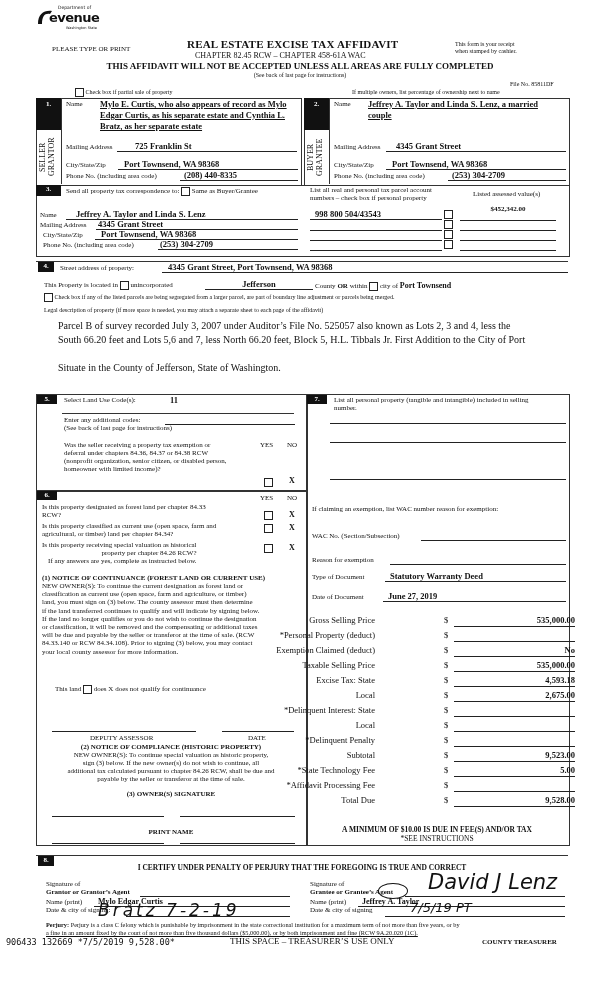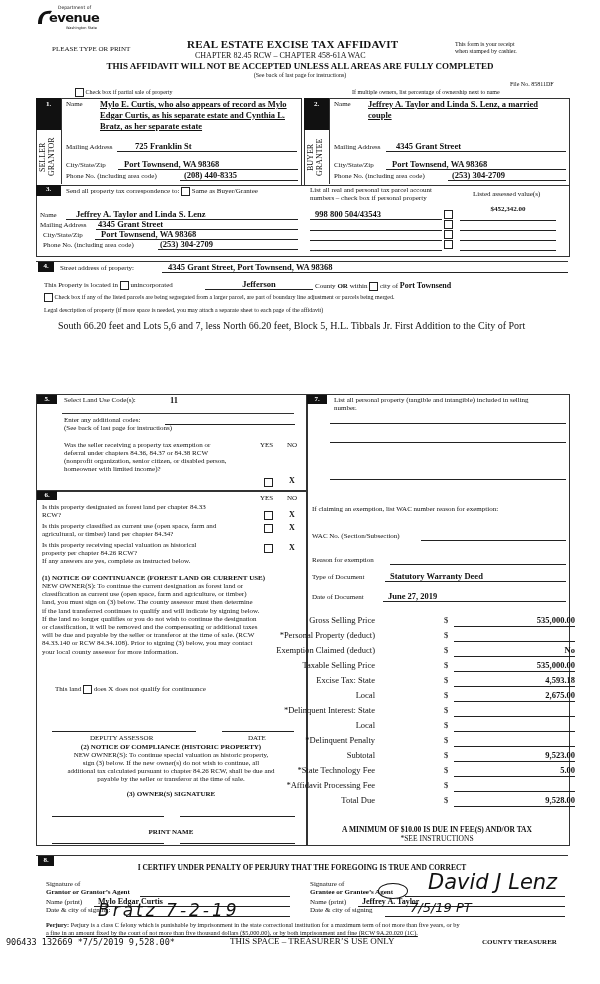--- a/index.html
+++ b/index.html
@@ -140,22 +140,24 @@
   <span class="box"></span>
   <span>city of</span>
   <b style="font-size:8px;">Port Townsend</b>
 </div>
 <div class="abs xs" style="left:44px;top:293px;">
   <span class="box"></span>
   <span>Check box if any of the listed parcels are being segregated from a larger parcel, are part of boundary line adjustment or parcels being merged.</span>
 </div>
 <div class="abs xs" style="left:44px;top:306px;">Legal description of property (if more space is needed, you may attach a separate sheet to each page of the affidavit)</div>
 <div class="abs" style="left:58px;top:319px;font-size:10px;line-height:14px;">
+  <div>Parcel B of survey recorded July 3, 2007 under Auditor’s File No. 525057 also known as Lots 2, 3 and 4, less the</div>
   <div>South 66.20 feet and Lots 5,6 and 7, less North 66.20 feet, Block 5,  H.L. Tibbals Jr. First Addition to the City of Port</div>
   <div style="height:14px;"></div>
+  <div>Situate in the County of Jefferson, State of Washington.</div>
 </div>
 
 <div class="frame" style="left:36px;top:394px;width:270px;height:96px;"></div>
 <div class="secnum" style="left:37px;top:395px;width:20px;height:9px;">5.</div>
 <div class="abs lbl" style="left:64px;top:396px;">Select Land Use Code(s):</div>
 <div class="abs val" style="left:170px;top:395px;">11</div>
 <div class="abs" style="left:62px;top:413px;width:232px;height:1px;background:#333;"></div>
 <div class="abs lbl" style="left:64px;top:416px;">Enter any additional codes:</div>
 <div class="abs line" style="left:165px;top:414px;width:130px;height:10px;"></div>
 <div class="abs lbl" style="left:64px;top:424px;">(See back of last page for instructions)</div>
@@ -182,21 +184,21 @@
 <span class="abs box" style="left:264px;top:511px;"></span>
 <div class="abs b" style="left:289px;top:510px;font-size:8px;">X</div>
 
 <div class="abs lbl" style="left:42px;top:522px;line-height:8px;">
   <div>Is this property classified as current use (open space, farm and</div>
   <div>agricultural, or timber) land per chapter 84.34?</div>
 </div>
 <span class="abs box" style="left:264px;top:524px;"></span>
 <div class="abs b" style="left:289px;top:523px;font-size:8px;">X</div>
 
-<div class="abs lbl" style="left:42px;top:541px;line-height:8px;">
+<div class="abs lbl" style="left:42px;top:541px;line-height:8px;text-align:right;">
   <div>Is this property receiving special valuation as historical</div>
   <div>property per chapter 84.26 RCW?</div>
   <div>If any answers are yes, complete as instructed below.</div>
 </div>
 <span class="abs box" style="left:264px;top:544px;"></span>
 <div class="abs b" style="left:289px;top:543px;font-size:8px;">X</div>
 
 <div class="abs lbl b" style="left:42px;top:574px;">(1) NOTICE OF CONTINUANCE (FOREST LAND OR CURRENT USE)</div>
 <div class="abs lbl" style="left:42px;top:582px;width:262px;line-height:8.2px;text-align:justify;">
   <div>NEW OWNER(S): To continue the current designation as forest land or</div>

